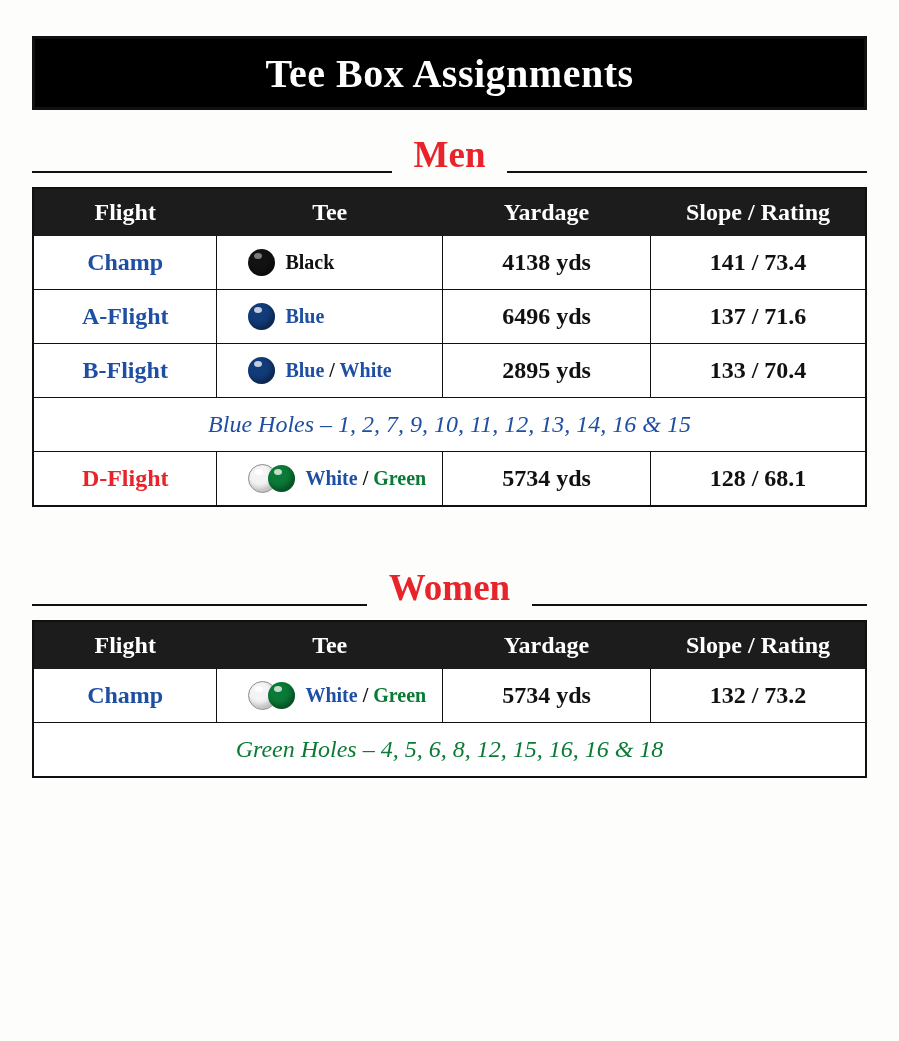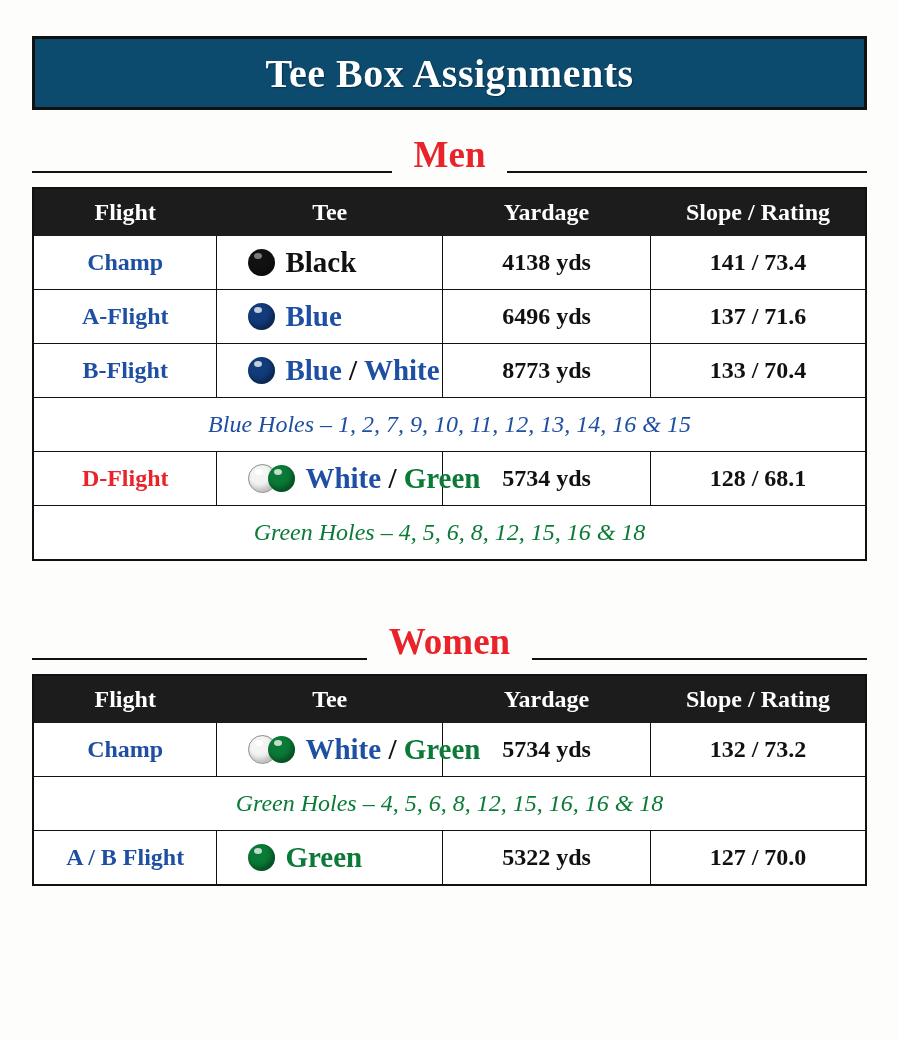--- a/index.html
+++ b/index.html
@@ -18,21 +18,21 @@
     width: 899px;
     height: 1041px;
     box-sizing: border-box;
     padding: 0 32px;
   }
 
   
   .title-banner {
     margin-top: 36px;
     height: 68px;
-    background: #0c4a6e;
+    background: #000000;
     border: 3px solid #111111;
     display: flex;
     align-items: center;
     justify-content: center;
   }
   .title-banner .title-text {
     color: #ffffff;
     font-size: 40px;
     font-weight: bold;
     letter-spacing: 0.5px;
@@ -128,21 +128,21 @@
   }
   .ball + .ball { margin-left: -9px; }
   .ball-black { background: #121212; }
   .ball-black::after { background: rgba(255,255,255,0.45); }
   .ball-blue  { background: #123b7a; }
   .ball-white { background: #f4f4f4; border: 1px solid #8c8c8c; box-shadow: inset -3px -4px 5px rgba(0,0,0,0.22); }
   .ball-white::after { background: rgba(255,255,255,0.95); }
   .ball-green { background: #0a7a36; }
   .ball-red   { background: #d81f26; }
 
-  .tee-label { font-weight: bold; font-size: 29px; white-space: nowrap; }
+  .tee-label { font-weight: bold; font-size: 20px; white-space: nowrap; }
   .label-black { color: #111111; }
   .label-blue  { color: #1f4fa3; }
   .label-green { color: #0a7a36; }
   .label-red   { color: #e8232a; }
   .label-sep   { color: #111111; }
 
   
   td.note-row {
     font-style: italic;
     font-weight: normal;
@@ -209,42 +209,39 @@
         <tr>
           <td><span class="flight-blue">B-Flight</span></td>
           <td>
             <div class="tee-cell-inner">
               <span class="balls">
                 <span class="ball ball-blue"></span>
               </span>
               <span class="tee-label"><span class="label-blue">Blue</span><span class="label-sep"> / </span><span class="label-blue">White</span></span>
             </div>
           </td>
-          <td class="yardage">8773 yds</td>
+          <td class="yardage">2895 yds</td>
           <td class="slope">133 / 70.4</td>
         </tr>
         <tr>
           <td colspan="4" class="note-row"><span class="note-blue">Blue Holes – 1, 2, 7, 9, 10, 11, 12, 13, 14, 16 &amp; 15</span></td>
         </tr>
         <tr>
           <td><span class="flight-red">D-Flight</span></td>
           <td>
             <div class="tee-cell-inner">
               <span class="balls">
                 <span class="ball ball-white"></span>
                 <span class="ball ball-green"></span>
               </span>
               <span class="tee-label"><span class="label-blue">White</span><span class="label-sep"> / </span><span class="label-green">Green</span></span>
             </div>
           </td>
           <td class="yardage">5734 yds</td>
           <td class="slope">128 / 68.1</td>
-        </tr>
-        <tr>
-          <td colspan="4" class="note-row"><span class="note-green">Green Holes – 4, 5, 6, 8, 12, 15, 16 &amp; 18</span></td>
         </tr>
       </tbody>
   </table>
 
   <div class="spacer-lg"></div>
 
   <div class="section-heading">
     <div class="rule"></div>
     <div class="heading-text">Women</div>
     <div class="rule"></div>
@@ -270,29 +267,16 @@
               </span>
               <span class="tee-label"><span class="label-blue">White</span><span class="label-sep"> / </span><span class="label-green">Green</span></span>
             </div>
           </td>
           <td class="yardage">5734 yds</td>
           <td class="slope">132 / 73.2</td>
         </tr>
         <tr>
           <td colspan="4" class="note-row"><span class="note-green">Green Holes – 4, 5, 6, 8, 12, 15, 16, 16 &amp; 18</span></td>
         </tr>
-        <tr>
-          <td><span class="flight-blue">A / B Flight</span></td>
-          <td>
-            <div class="tee-cell-inner">
-              <span class="balls">
-                <span class="ball ball-green"></span>
-              </span>
-              <span class="tee-label"><span class="label-green">Green</span></span>
-            </div>
-          </td>
-          <td class="yardage">5322 yds</td>
-          <td class="slope">127 / 70.0</td>
-        </tr>
       </tbody>
   </table>
 
 </div>
 
 </body></html>

